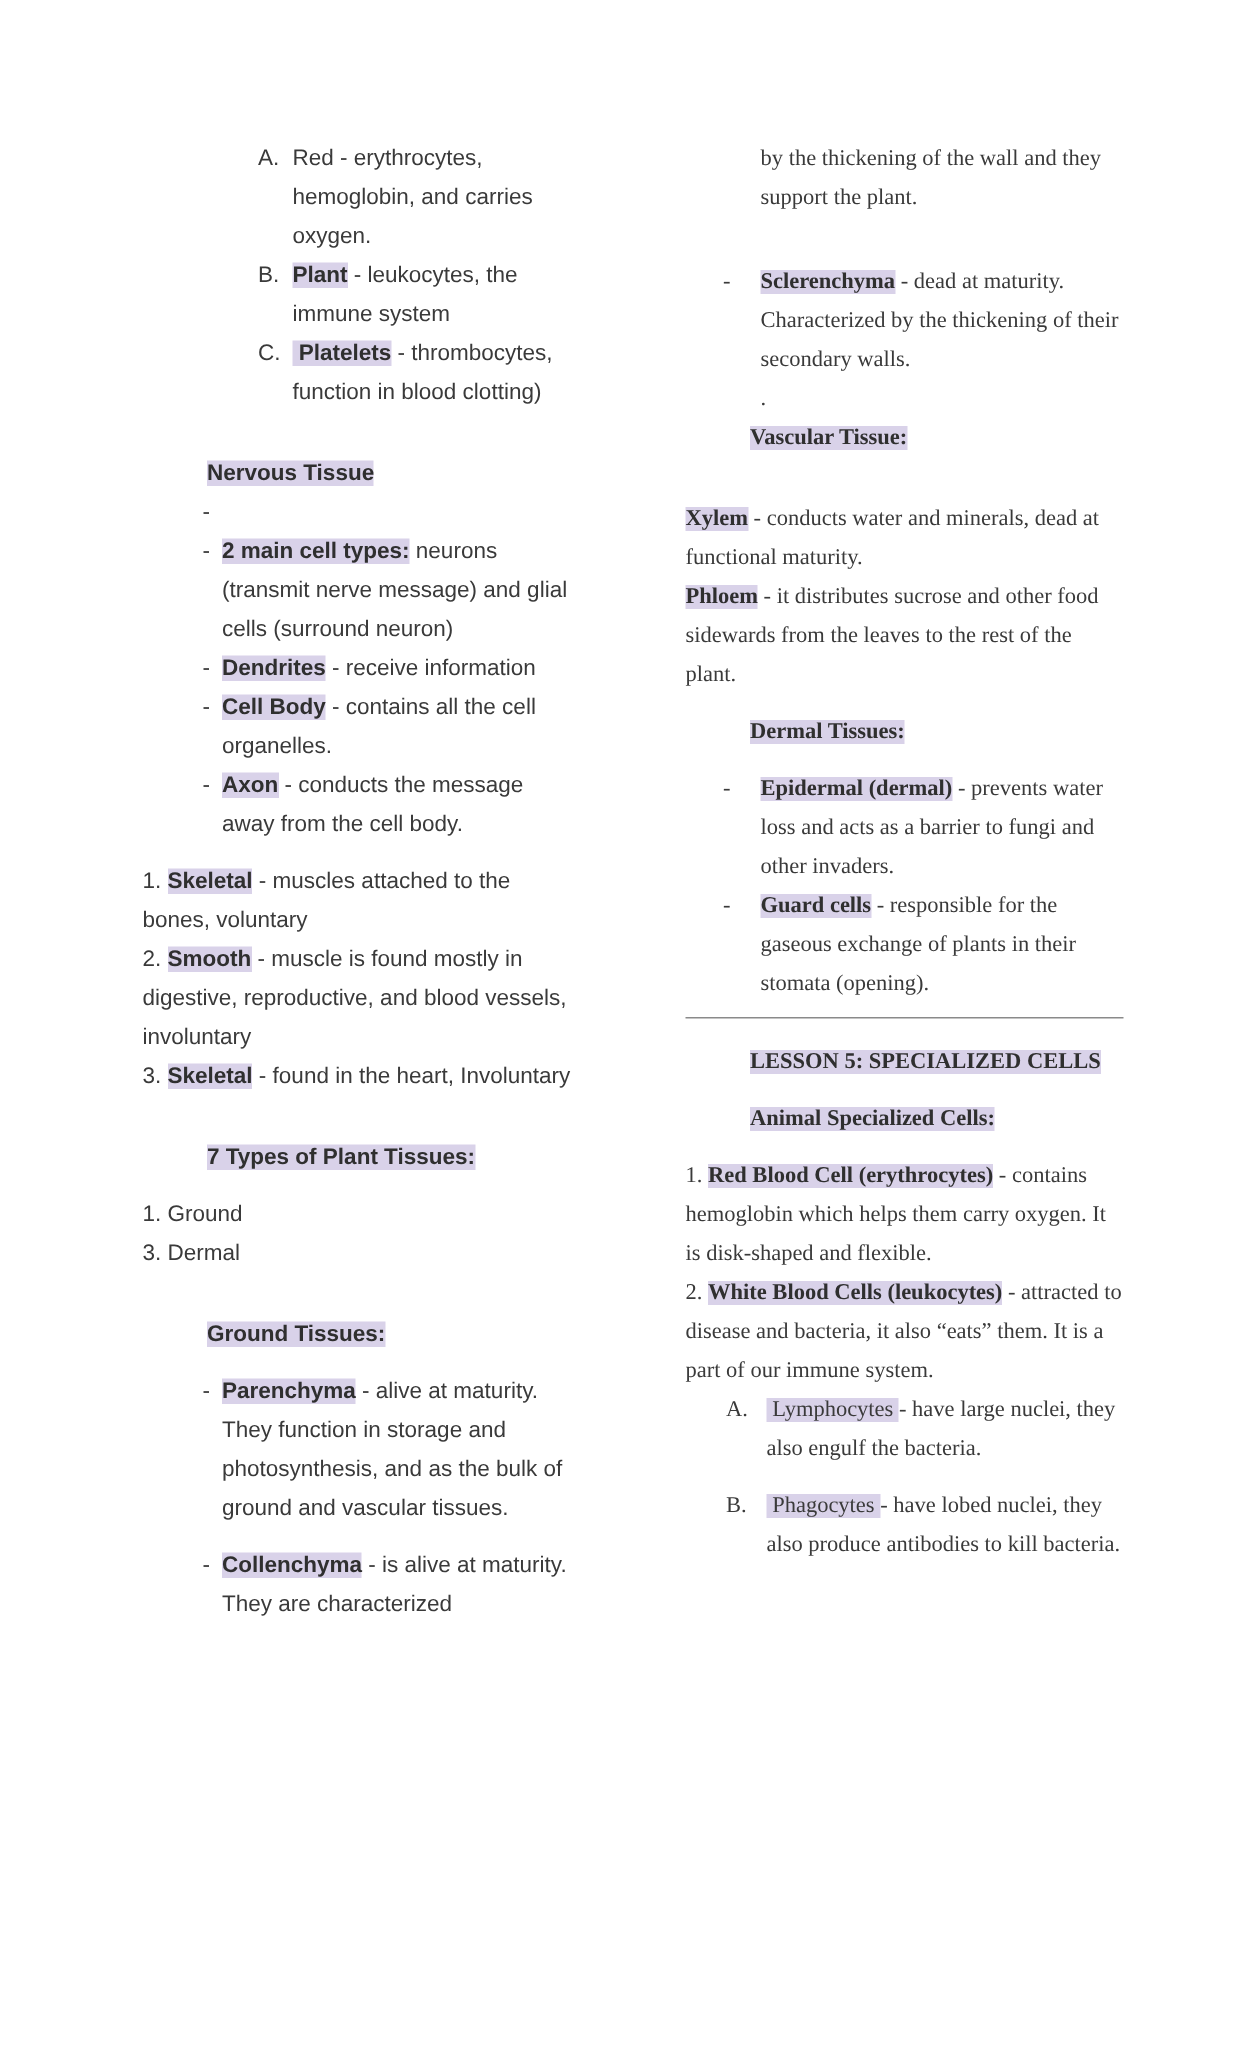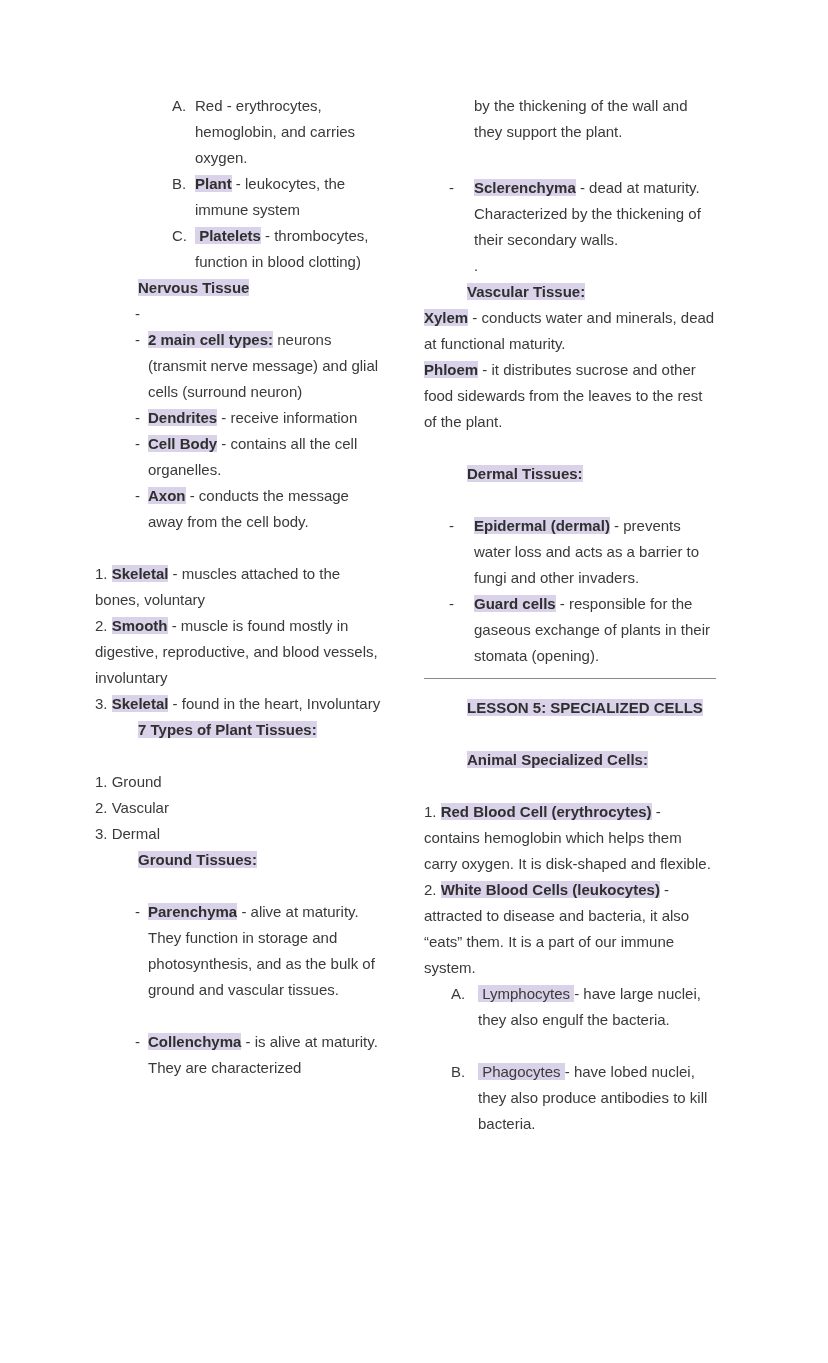--- a/index.html
+++ b/index.html
@@ -4,42 +4,42 @@
 <style>
   * { margin:0; padding:0; box-sizing:border-box; }
   html, body { background:#ffffff; }
   body {
     width:828px; height:1363px; position:relative; overflow:hidden;
     font-family:"Liberation Sans","DejaVu Sans",sans-serif;
     font-size:15px; line-height:26px; color:var(--text,#3a3a3a);
   }
   .col { position:absolute; top:93px; }
   .col-left  { left:95px;  width:289px; }
-  .col-right { left:424px; width:292px; }
+  .col-right { left:457px; width:292px;font-family:Liberation Serif, serif; }
 
   .hl { background:var(--hl,#d9d2e9); }
   b { font-weight:700; color:var(--heading,#2f2f2f); }
   .heading { font-weight:700; color:var(--heading,#2f2f2f);padding-left:43px; }
 
   .txt { white-space:pre-wrap; }
   .para { white-space:pre-wrap; }
 
   .dash-li { display:flex; }
   .abc-li  { display:flex; }
   .mk { white-space:pre; }
   .col-left  .dash-li .mk { flex:0 0 13px; margin-left:40px; }
   .col-right .dash-li .mk { flex:0 0 25px; margin-left:25px; }
   .col-left  .abc-li  .mk { flex:0 0 23px; margin-left:77px; }
   .col-right .abc-li  .mk { flex:0 0 27px; margin-left:27px; }
   .dash-li .txt, .abc-li .txt { flex:1; }
 
   .indent { padding-left:50px; }
 
-  .mt-line    { margin-top:26px; }
-  .mt-head    { }
+  .mt-line    { margin-top:12px; }
+  .mt-head    { margin-top:28px; }
   .mt-head-lg { margin-top:30px; }
 
   .divider { border:none; border-top:1px solid var(--divider,#8a8a8a); margin:9px 0 16px 0; }
 </style>
 </head>
 <body>
 
 <div class="page">
 
   <div class="col col-left">
@@ -87,21 +87,20 @@
     <div class="mt-line">
       <div class="para"><span>1. </span><b class="hl">Skeletal</b><span> - muscles attached to the bones, voluntary</span></div>
       <div class="para"><span>2. </span><b class="hl">Smooth</b><span> - muscle is found mostly in digestive, reproductive, and blood vessels, involuntary</span></div>
       <div class="para"><span>3. </span><b class="hl">Skeletal</b><span> - found in the heart, Involuntary</span></div>
     </div>
 
     <div class="heading mt-head"><span class="hl">7 Types of Plant Tissues:</span></div>
 
     <div class="mt-line">
       <div class="para">1. Ground</div>
-      <div class="para">2. Vascular</div>
       <div class="para">3. Dermal</div>
     </div>
 
     <div class="heading mt-head"><span class="hl">Ground Tissues:</span></div>
 
     <div class="mt-line">
       <div class="dash-li">
           <span class="mk">-</span>
           <span class="txt"><b class="hl">Parenchyma</b><span> - alive at maturity. They function in storage and photosynthesis, and as the bulk of ground and vascular tissues.</span></span>
         </div>

